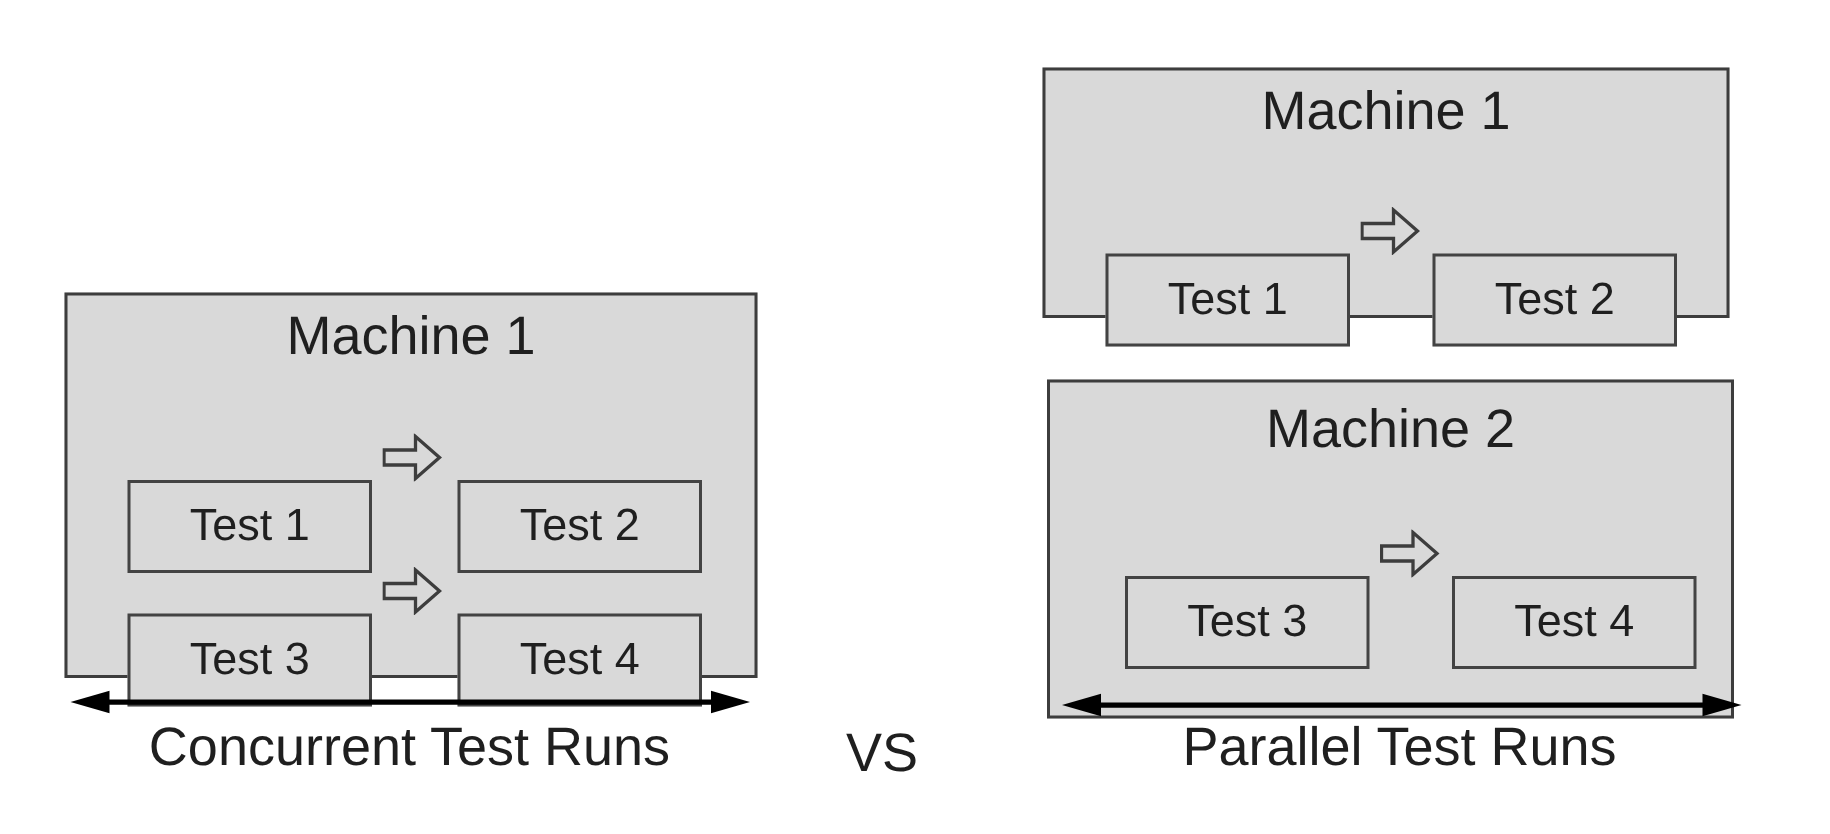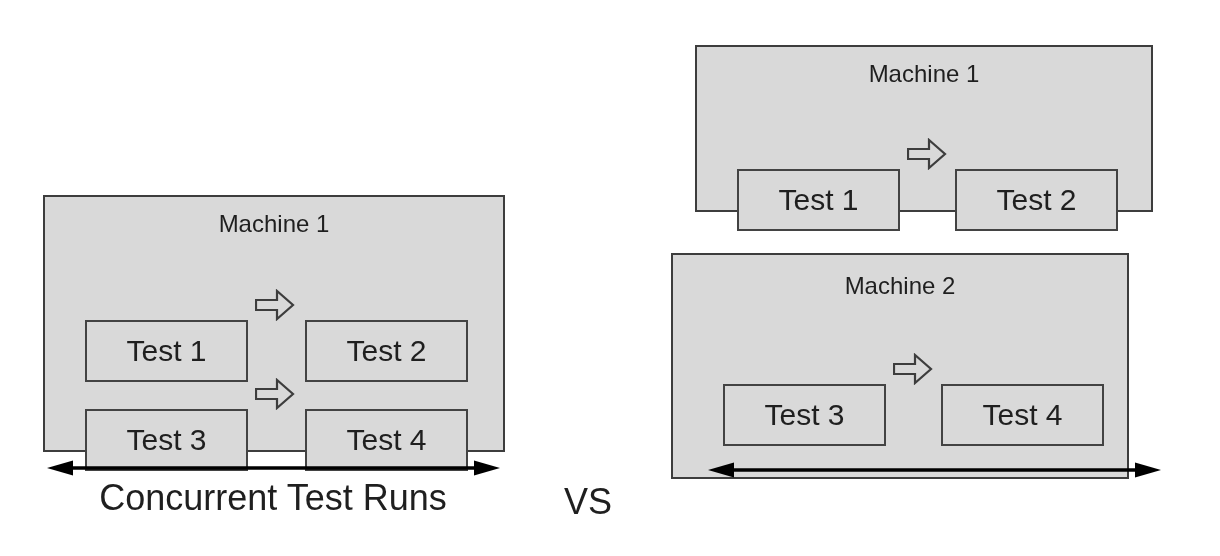--- a/index.html
+++ b/index.html
@@ -7,21 +7,21 @@
   .stage {
     position: relative; width: 1220px; height: 556px;
     background: #ffffff; overflow: hidden;
     font-family: "Liberation Sans", sans-serif; color: #1f1f1f;
   }
   .machine {
     position: absolute; background: #d9d9d9; border: 2px solid #3d3d3d;
   }
   .machine-title {
     position: absolute; left: 0; right: 0; top: 10px;
-    text-align: center; font-size: 24px; line-height: 34px;
+    text-align: center; font-size: 36px; line-height: 34px;
   }
   .test-box {
     position: absolute; width: 163px; height: 62px;
     background: #d9d9d9; border: 2px solid #434343;
     display: flex; align-items: center; justify-content: center;
     font-size: 30px;
     margin-top: 47px;
   }
   .flow-arrow { position: absolute; width: 40px; height: 32px; }
   .span-arrow { position: absolute; width: 455px; height: 18px; }
@@ -64,29 +64,30 @@
   <div class="machine" style="left:695px; top:45px; width:458px; height:167px;">
     <div class="machine-title">Machine 1</div>
 
     <div class="test-box" style="left:40px; top:75px;">Test 1</div>
     <svg class="flow-arrow" style="left:210px; top:91px;" viewBox="0 0 40 32">
       <polygon points="1,11 22,11 22,2 38,16 22,30 22,21 1,21" fill="none" stroke="#3d3d3d" stroke-width="2.2" stroke-linejoin="miter"></polygon>
     </svg>
     <div class="test-box" style="left:258px; top:75px;">Test 2</div>
   </div>
 
-  <div class="machine" style="left:671px; top:253px; width:458px; height:226px;">
+  <div class="machine" style="left:698px; top:253px; width:458px; height:226px;">
     <div class="machine-title" style="top:14px;">Machine 2</div>
 
     <div class="test-box" style="left:50px; top:82px;">Test 3</div>
     <svg class="flow-arrow" style="left:220px; top:98px;" viewBox="0 0 40 32">
       <polygon points="1,11 22,11 22,2 38,16 22,30 22,21 1,21" fill="none" stroke="#3d3d3d" stroke-width="2.2" stroke-linejoin="miter"></polygon>
     </svg>
     <div class="test-box" style="left:268px; top:82px;">Test 4</div>
   </div>
 
   <svg class="span-arrow" style="left:707px; top:461px;" viewBox="0 0 455 18">
     <line x1="20" y1="9" x2="435" y2="9" stroke="#000000" stroke-width="3.5"></line>
     <polygon points="1,9 27,1.5 27,16.5" fill="#000000"></polygon>
     <polygon points="454,9 428,1.5 428,16.5" fill="#000000"></polygon>
   </svg>
+  <div class="caption" style="left:703px; top:481px;">Parallel Test Runs</div>
 
 </div>
 
 </body></html>

